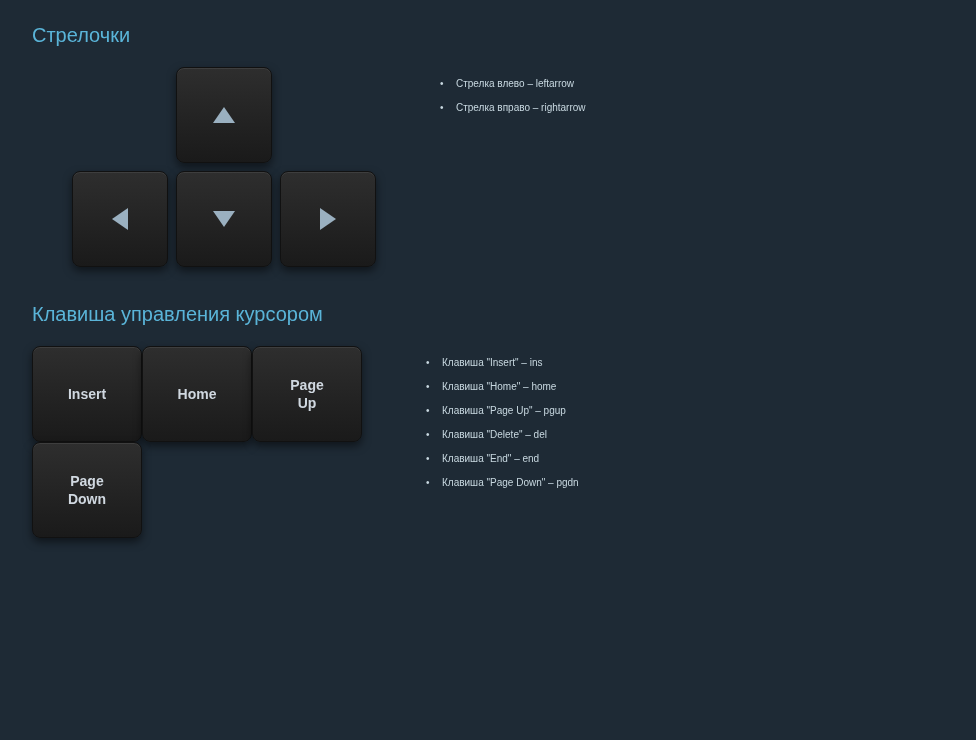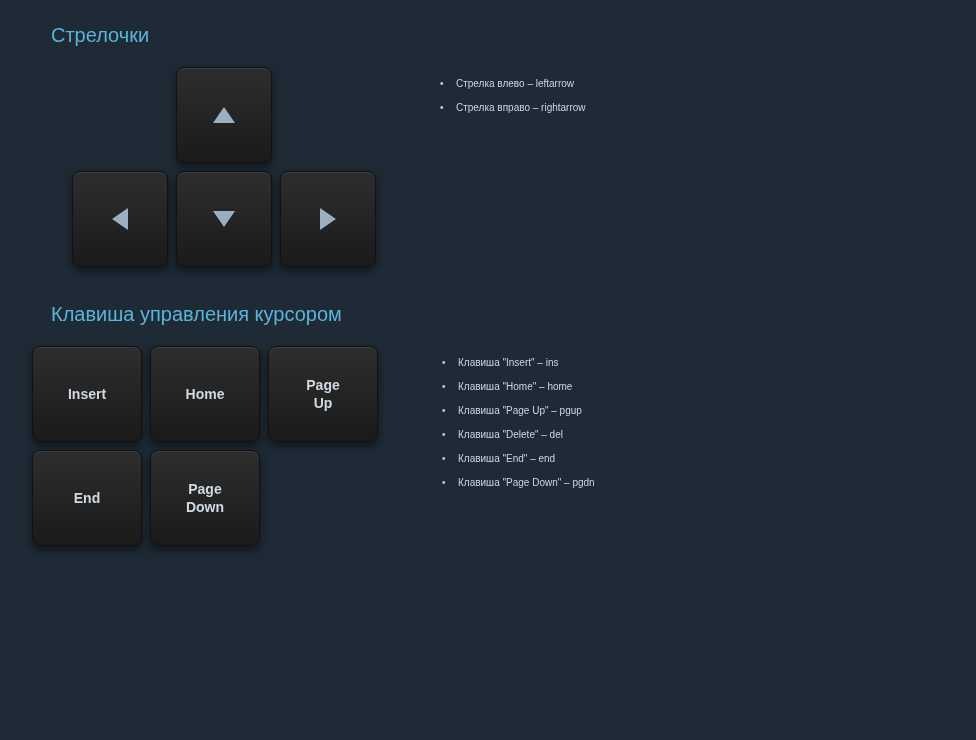--- a/index.html
+++ b/index.html
@@ -12,21 +12,20 @@
       padding: 24px 32px;
       width: 976px;
       min-height: 740px;
     }
 
     .section-title {
       color: #5ab4d8;
       font-size: 20px;
       font-weight: 400;
       margin-bottom: 20px;
-      margin-left: 19px;
     }
 
     .section {
       margin-bottom: 36px;
     }
 
     .content-row {
       display: flex;
       align-items: flex-start;
       gap: 60px;
@@ -131,21 +130,21 @@
       position: absolute;
       left: 4px;
       color: #c8d8e0;
     }
 
     
     .cursor-keys-grid {
       display: grid;
       grid-template-columns: repeat(3, 110px);
       grid-template-rows: repeat(2, 96px);
-      gap: 8px;
+      gap: 0;
     }
 
     .key-btn.text-key {
       font-size: 14px;
       font-weight: 600;
       text-align: center;
       line-height: 1.3;
     }
   </style>
 </head>
@@ -182,21 +181,20 @@
   <h2 class="section-title">Клавиша управления курсором</h2>
 
   <div class="content-row">
 
     <div class="cursor-keys-grid">
       <button class="key-btn text-key">Insert</button>
       <button class="key-btn text-key">Home</button>
       <button class="key-btn text-key">
         <span>Page<br>Up</span>
       </button>
-      <button class="key-btn text-key">End</button>
       <button class="key-btn text-key">
         <span>Page<br>Down</span>
       </button>
     </div>
 
     <ul class="info-list">
       <li>Клавиша "Insert" – ins</li>
       <li>Клавиша "Home" – home</li>
       <li>Клавиша "Page Up" – pgup</li>
       <li>Клавиша "Delete" – del</li>

